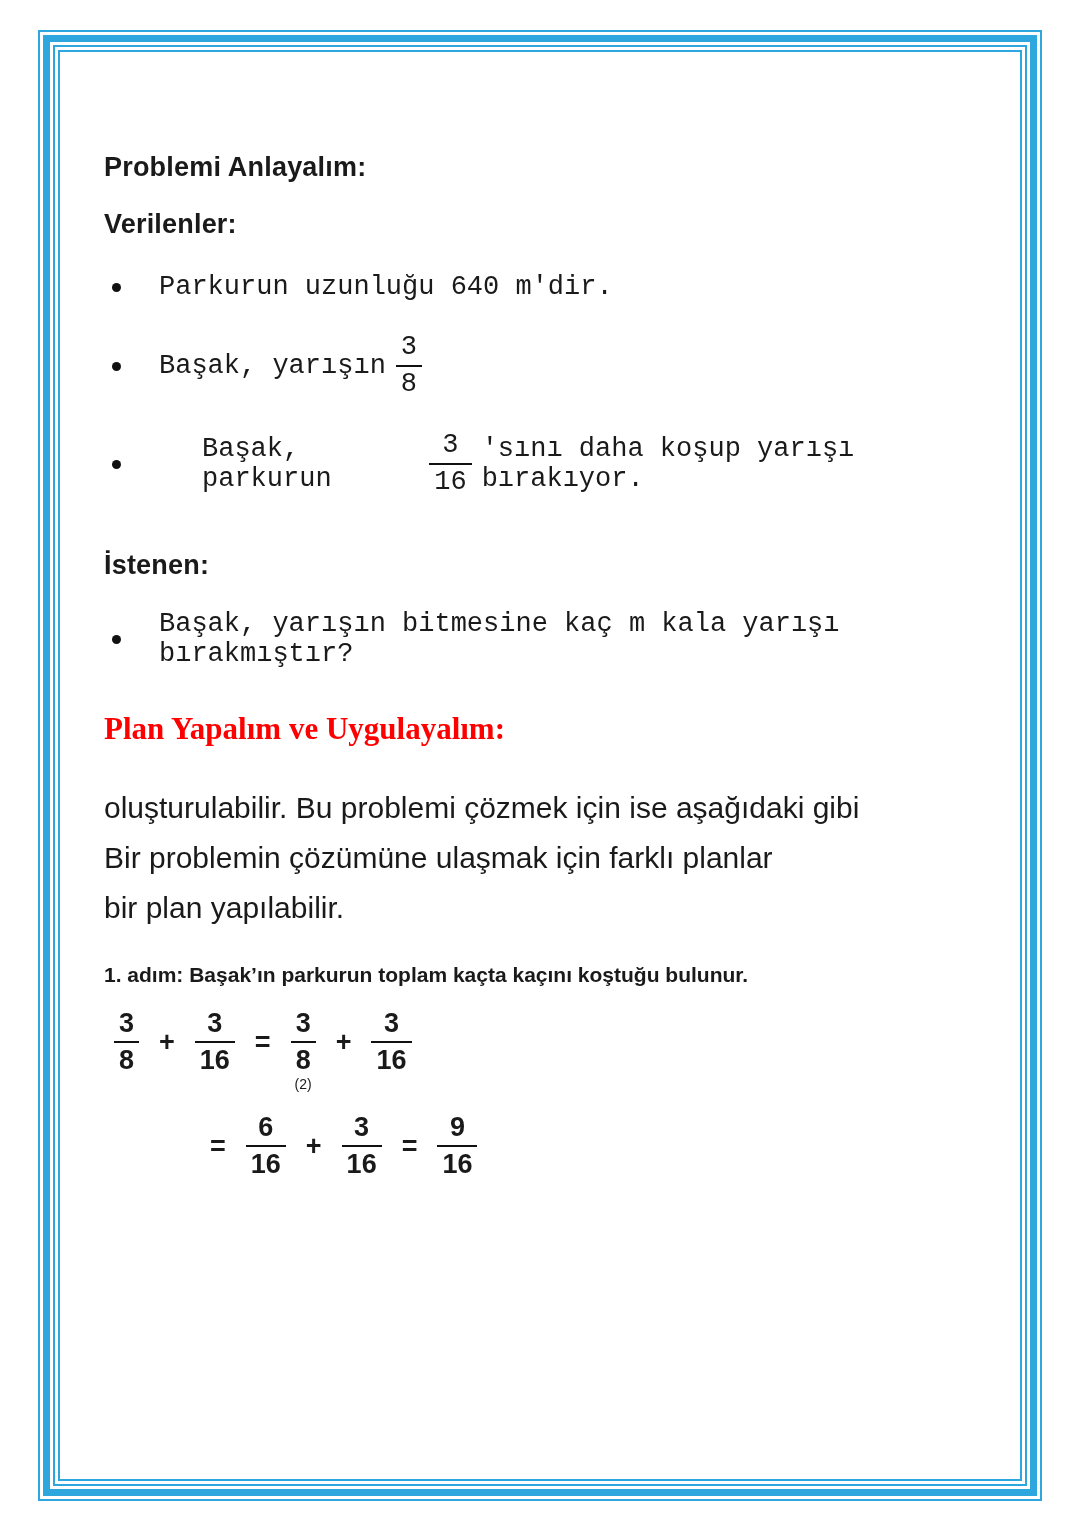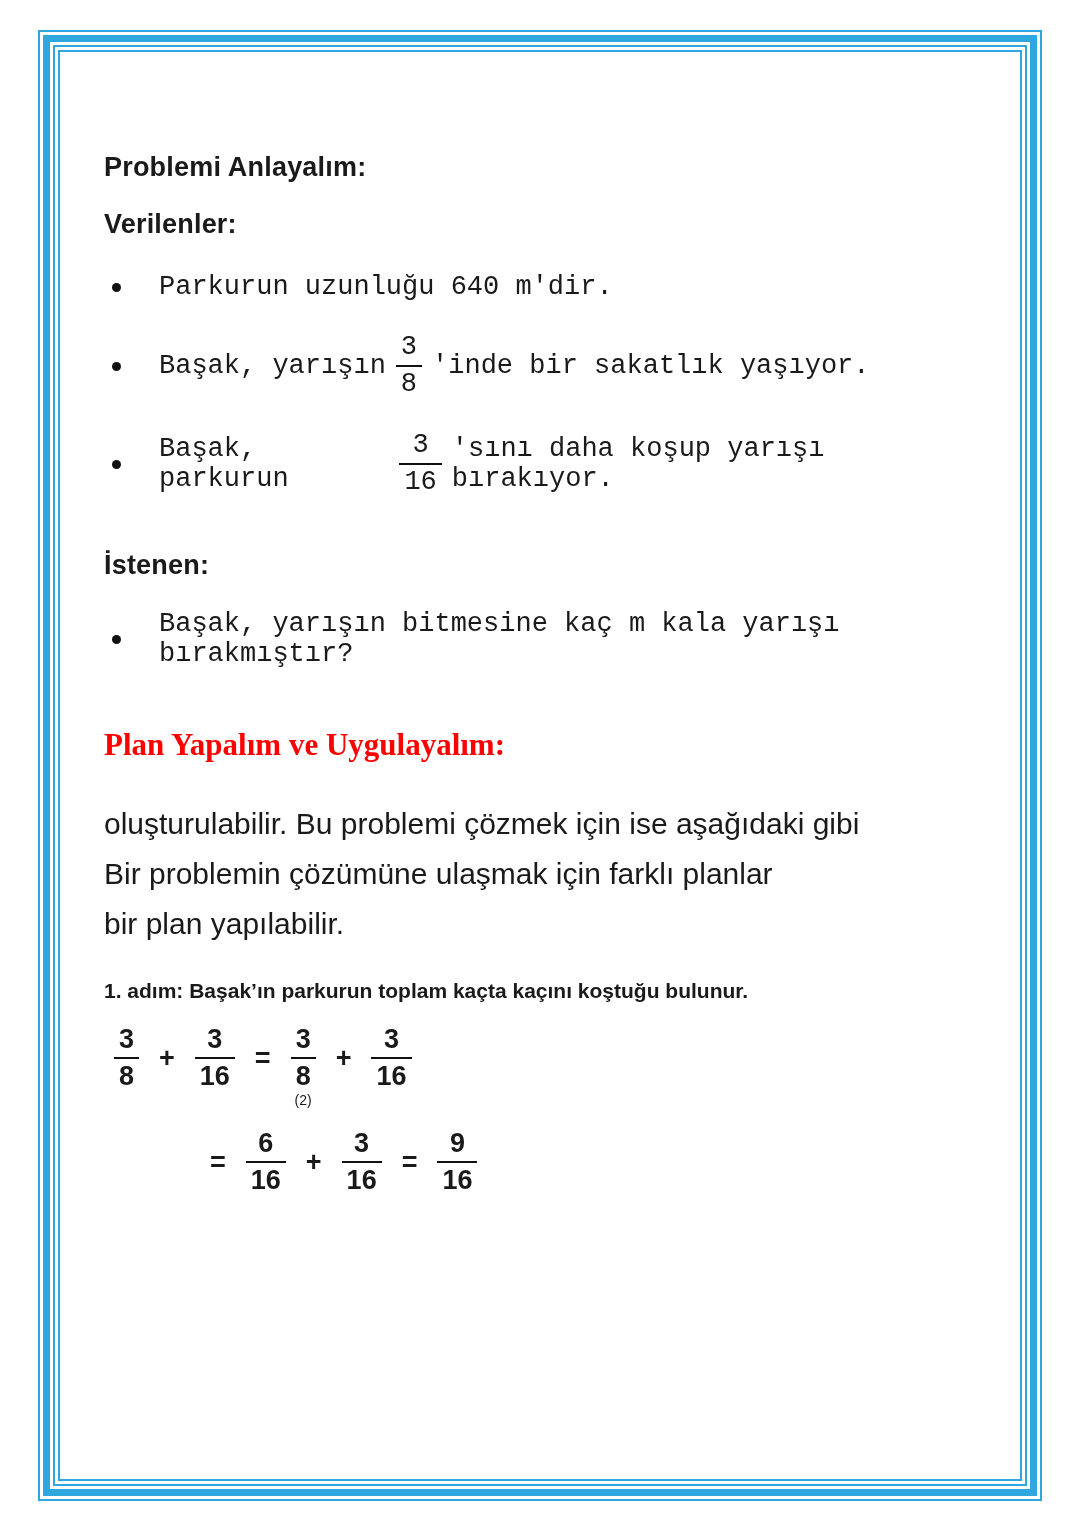--- a/index.html
+++ b/index.html
@@ -21,22 +21,22 @@
   .content{height:100%;padding:100px 46px 16px 44px;}
 
   .h-black{font-size:27px;font-weight:bold;letter-spacing:.2px;}
   .h-understand{margin-bottom:26px;}
   .h-givens{margin-bottom:32px;}
   .h-wanted{margin-bottom:28px;}
 
   .bullet-row{display:flex;align-items:center;font-size:27px;margin-bottom:30px;}
   .bullet-row .dot{flex:0 0 auto;width:9px;height:9px;border-radius:50%;background:#111;margin:0 38px 0 8px;}
   .bullet-row .btext{display:inline-flex;align-items:center;flex-wrap:nowrap;font-family:Liberation Mono, monospace;}
-  .bullet-last{margin-bottom:52px;}
-  .bullet-wanted{margin-bottom:58px;}
+  .bullet-last{margin-bottom:52px;gap:43px;}
+  .bullet-wanted{margin-bottom:42px;}
 
   
   .frac{display:inline-flex;flex-direction:column;align-items:center;text-align:center;
         vertical-align:middle;margin:0 10px;line-height:1.15;position:relative;}
   .frac .num{padding:0 5px 2px;}
   .frac .den{border-top:2px solid #111;padding:2px 5px 0;}
   .frac .note{position:absolute;top:100%;left:50%;transform:translateX(-50%);
               font-size:14px;font-weight:normal;line-height:1;margin-top:1px;}
 
   .h-plan{font-size:31px;font-weight:bold;color:var(--red);margin-bottom:36px;font-family:Liberation Serif, serif;}
@@ -70,21 +70,20 @@
       </div>
 
       <div class="bullet-row">
         <span class="dot"></span>
         <span class="btext">
           <span>Başak, yarışın</span>
           <span class="frac">
             <span class="num">3</span>
             <span class="den">8</span>
           </span>
-          <span>'inde bir sakatlık yaşıyor.</span>
         </span>
       </div>
 
       <div class="bullet-row bullet-last">
         <span class="dot"></span>
         <span class="btext">
           <span>Başak, parkurun</span>
           <span class="frac">
             <span class="num">3</span>
             <span class="den">16</span>

